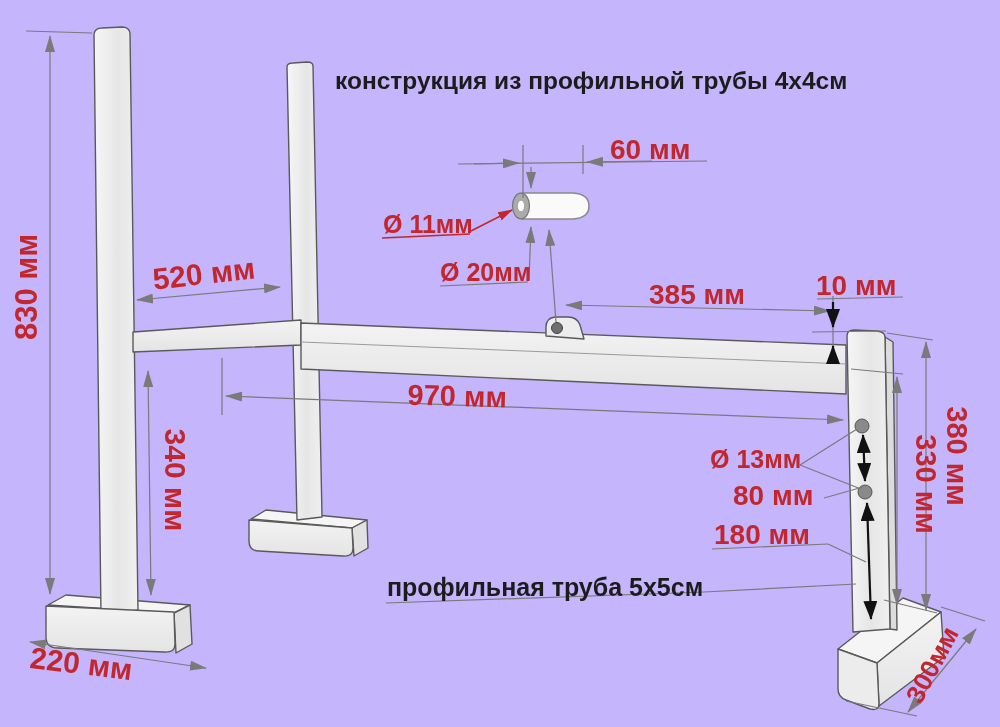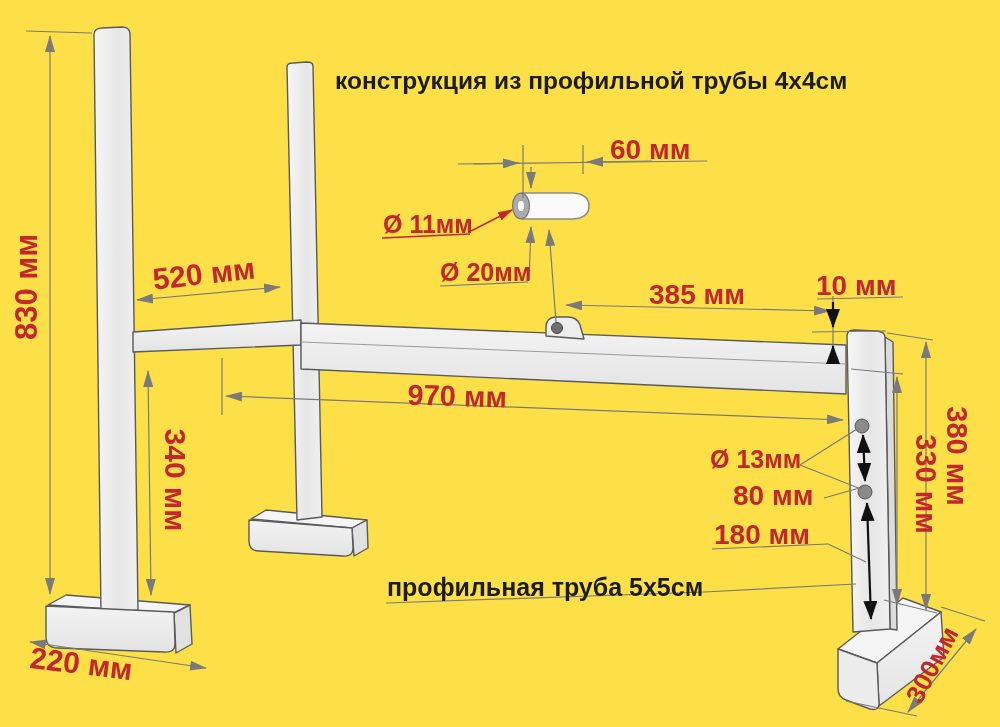--- a/index.html
+++ b/index.html
@@ -1,16 +1,16 @@
 <!DOCTYPE html>
 <html><head>
 <meta charset="utf-8">
 <style>
   html,body{margin:0;padding:0;background:#ffffff;}
-  .canvas{position:relative;width:1000px;height:727px;background:#fde047;overflow:hidden;}
+  .canvas{position:relative;width:1000px;height:727px;background:#c4b5fd;overflow:hidden;}
   svg{position:absolute;left:0;top:0;}
   text{font-family:"Liberation Sans","DejaVu Sans",sans-serif;font-weight:bold;}
   .red{fill:#c1272d;}
   .blk{fill:#1c1c1c;}
   .dim{stroke:#7a7a7a;stroke-width:1.2;fill:none;}
   .blka{stroke:#111111;stroke-width:2.2;fill:none;}
   .reda{stroke:#c1272d;stroke-width:1.6;fill:none;}
   .tube{stroke:#5a5a5a;stroke-width:1.4;stroke-linejoin:round;}
 </style>
 </head>

